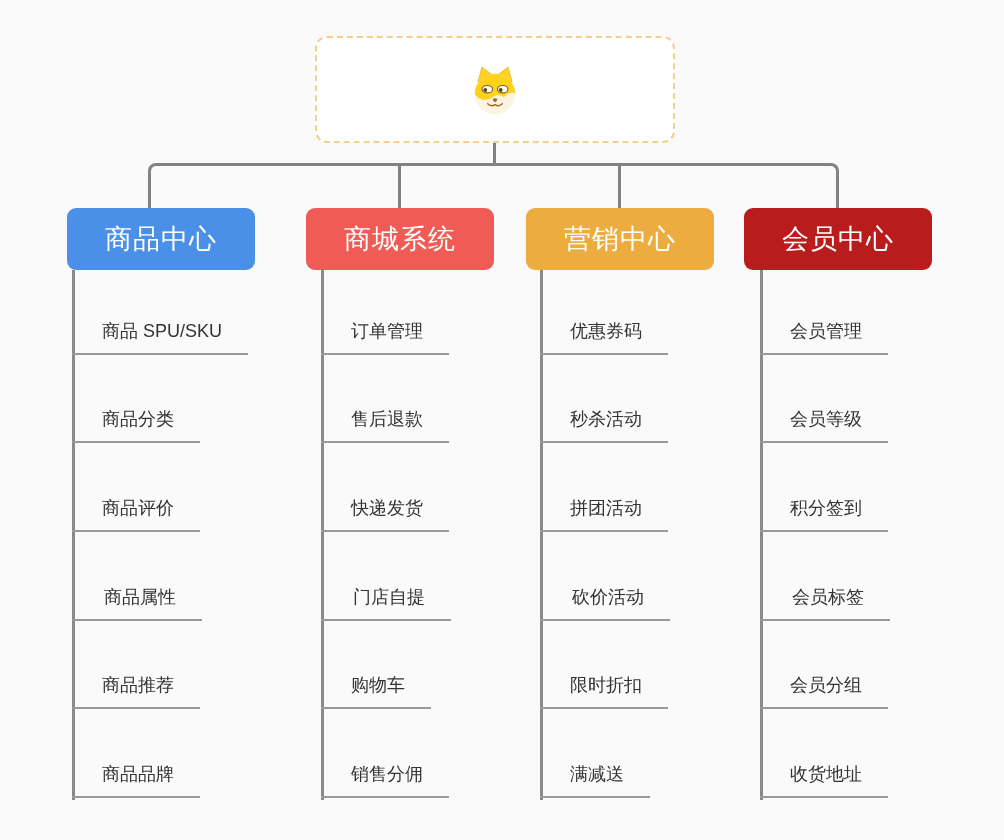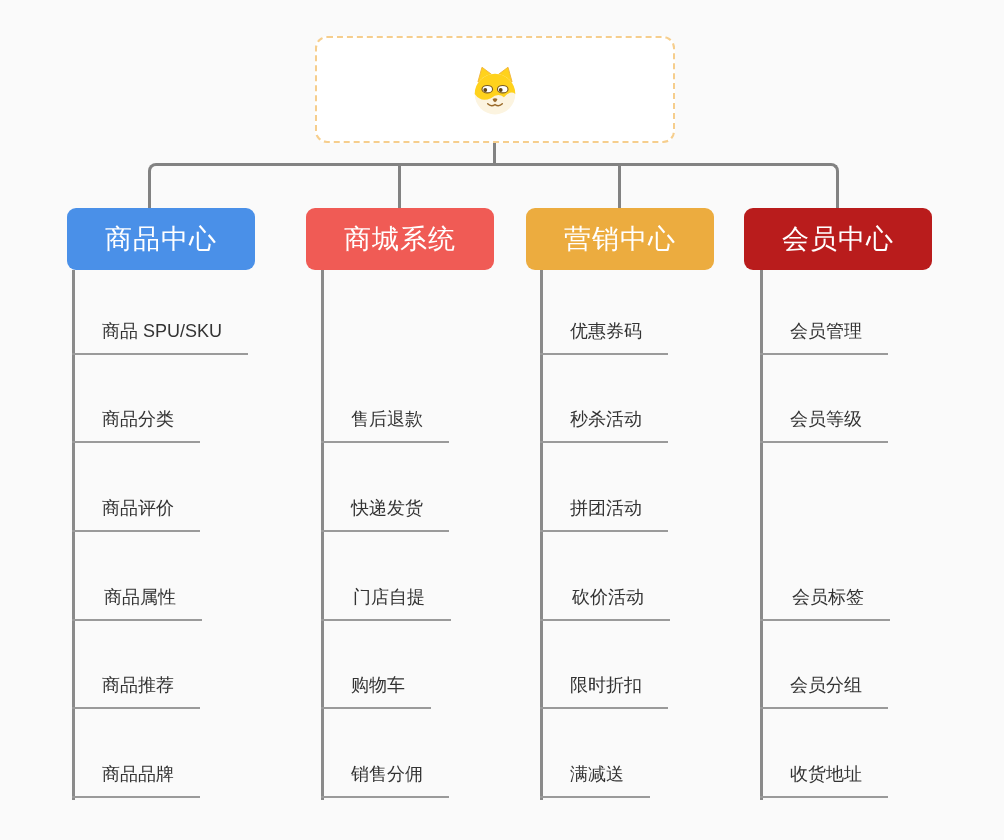--- a/index.html
+++ b/index.html
@@ -99,32 +99,34 @@
     <span>会员中心</span>
   </div>
 
   <div class="leaf c0 r0">商品 SPU/SKU</div>
   <div class="leaf c0 r1">商品分类</div>
   <div class="leaf c0 r2">商品评价</div>
   <div class="leaf c0 r3">商品属性</div>
   <div class="leaf c0 r4">商品推荐</div>
   <div class="leaf c0 r5">商品品牌</div>
 
+  <div class="leaf c1 r0">订单管理</div>
   <div class="leaf c1 r1">售后退款</div>
   <div class="leaf c1 r2">快递发货</div>
   <div class="leaf c1 r3">门店自提</div>
   <div class="leaf c1 r4">购物车</div>
   <div class="leaf c1 r5">销售分佣</div>
 
   <div class="leaf c2 r0">优惠券码</div>
   <div class="leaf c2 r1">秒杀活动</div>
   <div class="leaf c2 r2">拼团活动</div>
   <div class="leaf c2 r3">砍价活动</div>
   <div class="leaf c2 r4">限时折扣</div>
   <div class="leaf c2 r5">满减送</div>
 
   <div class="leaf c3 r0">会员管理</div>
   <div class="leaf c3 r1">会员等级</div>
+  <div class="leaf c3 r2">积分签到</div>
   <div class="leaf c3 r3">会员标签</div>
   <div class="leaf c3 r4">会员分组</div>
   <div class="leaf c3 r5">收货地址</div>
 
 </div>
 
 </body></html>

